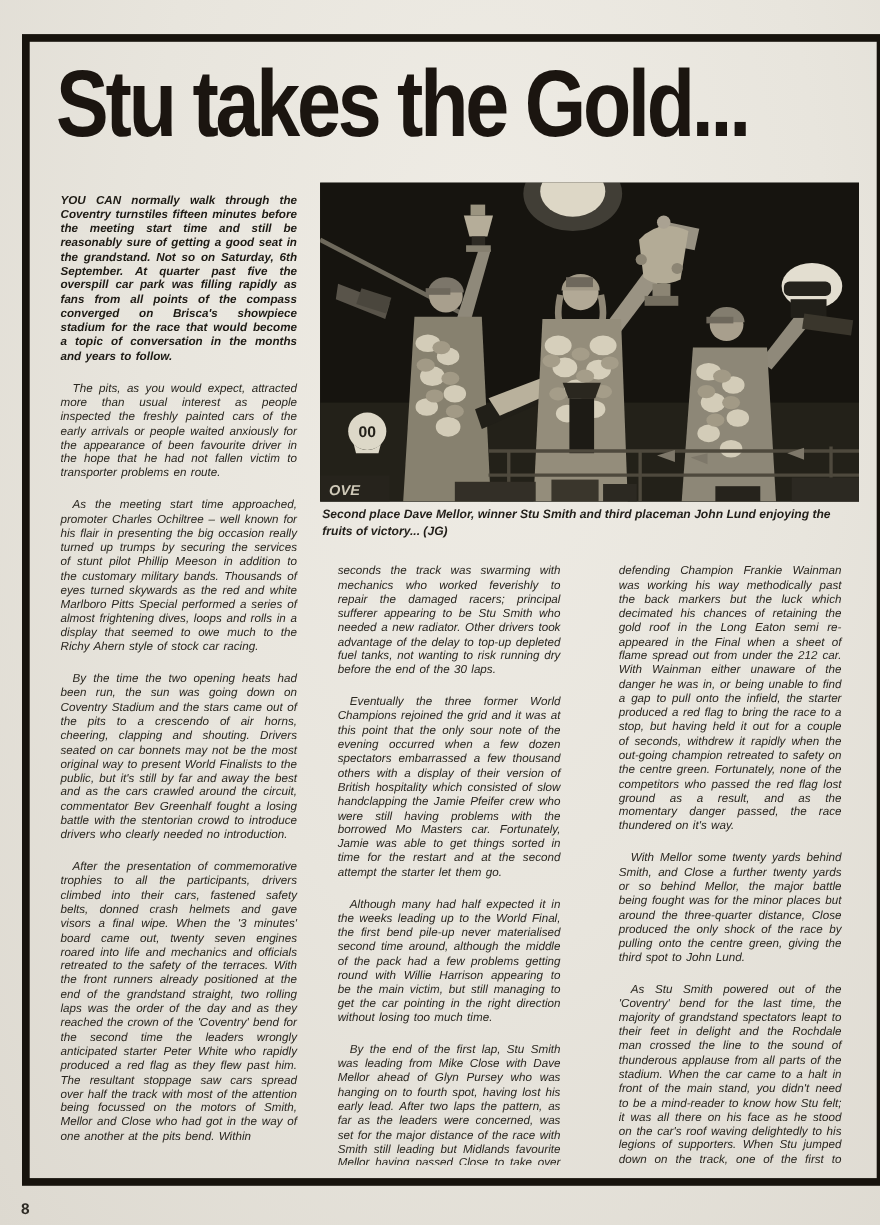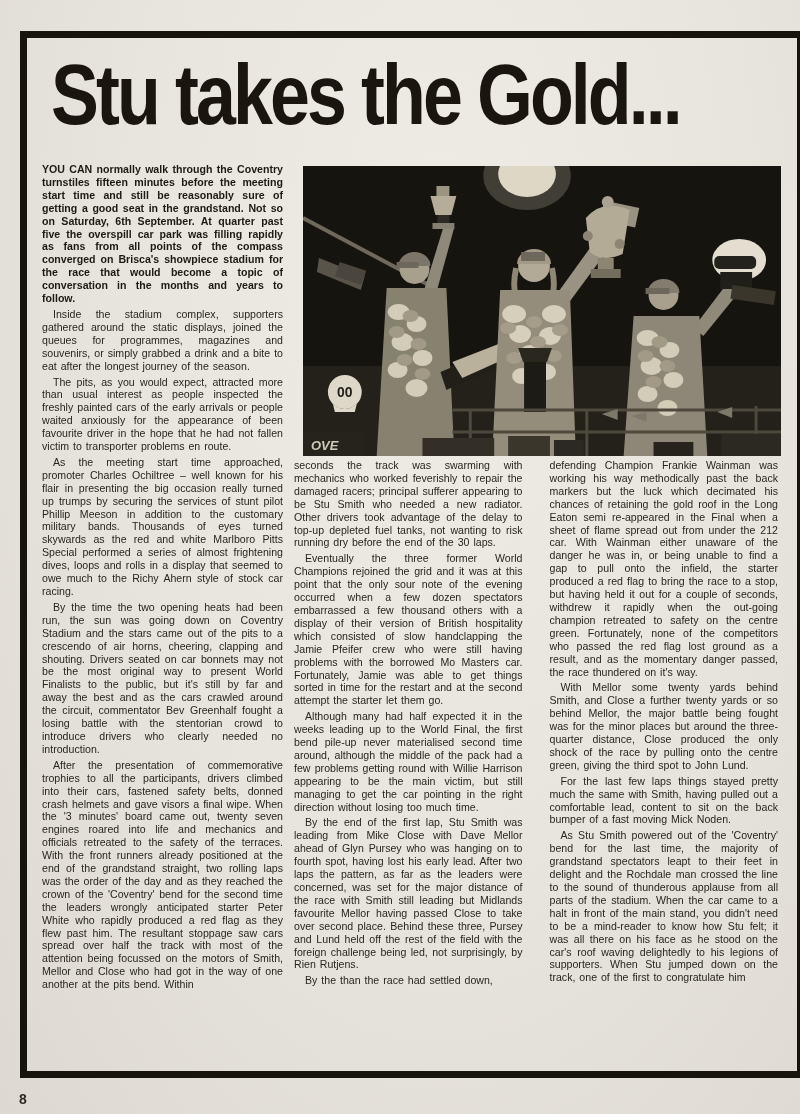--- a/index.html
+++ b/index.html
@@ -20,52 +20,51 @@
     font-size:74px;font-weight:bold;line-height:1;
     letter-spacing:-3px;color:#1b1510;white-space:nowrap;
     transform:scale(.97,1.16);transform-origin:left top;
   }
   .content{
     position:absolute;left:12px;top:122px;right:16px;bottom:12px;
     display:flex;gap:5px;overflow:hidden;
   }
   .col-left{flex:0 0 247px;width:247px;}
   .right-wrap{flex:1;display:flex;flex-direction:column;min-width:0;}
-  .photo-fig{margin:6px 0 0 12px;}
+  .photo-fig{margin:6px 0 0 0;}
   .photo-svg{width:100%;height:290px;display:block;background:#16140f;}
   .caption{
     font-style:italic;font-weight:bold;font-size:11px;line-height:1.32;
     color:#211e19;margin:5px 2px 7px 2px;
   }
   .two-cols{display:flex;gap:21px;flex:1;overflow:hidden;}
   .two-cols .col{flex:1;min-width:0;}
   .para{
-    margin:3px;font-size:10.6px;line-height:12.9px;text-align:justify;
-    color:#29261f;text-indent:11px;word-spacing:1px;
+    margin:16px;font-size:10.6px;line-height:12.9px;text-align:justify;
+    color:#29261f;text-indent:11px;word-spacing:1px;font-style:italic;
   }
   .para.noindent{text-indent:0;}
   .para.bold{font-weight:bold;color:#1d1a14;}
   .page-number{
     position:absolute;left:19px;bottom:7px;
     font-size:14px;font-weight:bold;color:#2e2b25;
   }
 </style>
 </head>
 <body>
 
 <div class="paper">
   <div class="frame">
 
     <h1 class="headline">Stu takes the Gold...</h1>
 
     <div class="content">
 
       <div class="col col-left">
           <p class="para bold noindent">YOU CAN normally walk through the Coventry turnstiles fifteen minutes before the meeting start time and still be reasonably sure of getting a good seat in the grandstand. Not so on Saturday, 6th September. At quarter past five the overspill car park was filling rapidly as fans from all points of the compass converged on Brisca's showpiece stadium for the race that would become a topic of conversation in the months and years to follow.</p>
-          <p class="para">Inside the stadium complex, supporters gathered around the static displays, joined the queues for programmes, magazines and souvenirs, or simply grabbed a drink and a bite to eat after the longest journey of the season.</p>
           <p class="para">The pits, as you would expect, attracted more than usual interest as people inspected the freshly painted cars of the early arrivals or people waited anxiously for the appearance of been favourite driver in the hope that he had not fallen victim to transporter problems en route.</p>
           <p class="para">As the meeting start time approached, promoter Charles Ochiltree – well known for his flair in presenting the big occasion really turned up trumps by securing the services of stunt pilot Phillip Meeson in addition to the customary military bands. Thousands of eyes turned skywards as the red and white Marlboro Pitts Special performed a series of almost frightening dives, loops and rolls in a display that seemed to owe much to the Richy Ahern style of stock car racing.</p>
           <p class="para">By the time the two opening heats had been run, the sun was going down on Coventry Stadium and the stars came out of the pits to a crescendo of air horns, cheering, clapping and shouting. Drivers seated on car bonnets may not be the most original way to present World Finalists to the public, but it's still by far and away the best and as the cars crawled around the circuit, commentator Bev Greenhalf fought a losing battle with the stentorian crowd to introduce drivers who clearly needed no introduction.</p>
           <p class="para">After the presentation of commemorative trophies to all the participants, drivers climbed into their cars, fastened safety belts, donned crash helmets and gave visors a final wipe. When the '3 minutes' board came out, twenty seven engines roared into life and mechanics and officials retreated to the safety of the terraces. With the front runners already positioned at the end of the grandstand straight, two rolling laps was the order of the day and as they reached the crown of the 'Coventry' bend for the second time the leaders wrongly anticipated starter Peter White who rapidly produced a red flag as they flew past him. The resultant stoppage saw cars spread over half the track with most of the attention being focussed on the motors of Smith, Mellor and Close who had got in the way of one another at the pits bend. Within</p>
         </div>
 
       <div class="right-wrap">
 
         <figure class="photo-fig">
           <svg class="photo-svg" viewBox="0 0 480 290" preserveAspectRatio="none" aria-hidden="true">
@@ -193,34 +192,34 @@
             <g>
               <rect x="0" y="266" width="62" height="24" fill="#26231c"></rect>
               <text x="8" y="284" font-size="13" font-weight="bold" font-style="italic" font-family="Liberation Sans, sans-serif" fill="#cfc9b8">OVE</text>
               <rect x="120" y="272" width="72" height="18" fill="#332f27"></rect>
               <rect x="206" y="270" width="42" height="20" fill="#3a362c"></rect>
               <rect x="252" y="274" width="30" height="16" fill="#2c2922"></rect>
               <rect x="420" y="268" width="60" height="22" fill="#2c2922"></rect>
               <rect x="352" y="276" width="40" height="14" fill="#26231c"></rect>
             </g>
           </svg>
+          <figcaption class="caption">Second place Dave Mellor, winner Stu Smith and third placeman John Lund enjoying the fruits of victory... (JG)</figcaption>
         </figure>
 
         <div class="two-cols">
           <div class="col">
               <p class="para noindent">seconds the track was swarming with mechanics who worked feverishly to repair the damaged racers; principal sufferer appearing to be Stu Smith who needed a new radiator. Other drivers took advantage of the delay to top-up depleted fuel tanks, not wanting to risk running dry before the end of the 30 laps.</p>
               <p class="para">Eventually the three former World Champions rejoined the grid and it was at this point that the only sour note of the evening occurred when a few dozen spectators embarrassed a few thousand others with a display of their version of British hospitality which consisted of slow handclapping the Jamie Pfeifer crew who were still having problems with the borrowed Mo Masters car. Fortunately, Jamie was able to get things sorted in time for the restart and at the second attempt the starter let them go.</p>
               <p class="para">Although many had half expected it in the weeks leading up to the World Final, the first bend pile-up never materialised second time around, although the middle of the pack had a few problems getting round with Willie Harrison appearing to be the main victim, but still managing to get the car pointing in the right direction without losing too much time.</p>
               <p class="para">By the end of the first lap, Stu Smith was leading from Mike Close with Dave Mellor ahead of Glyn Pursey who was hanging on to fourth spot, having lost his early lead. After two laps the pattern, as far as the leaders were concerned, was set for the major distance of the race with Smith still leading but Midlands favourite Mellor having passed Close to take over second place. Behind these three, Pursey and Lund held off the rest of the field with the foreign challenge being led, not surprisingly, by Rien Rutjens.</p>
               <p class="para">By the than the race had settled down,</p>
             </div>
           <div class="col">
               <p class="para noindent">defending Champion Frankie Wainman was working his way methodically past the back markers but the luck which decimated his chances of retaining the gold roof in the Long Eaton semi re-appeared in the Final when a sheet of flame spread out from under the 212 car. With Wainman either unaware of the danger he was in, or being unable to find a gap to pull onto the infield, the starter produced a red flag to bring the race to a stop, but having held it out for a couple of seconds, withdrew it rapidly when the out-going champion retreated to safety on the centre green. Fortunately, none of the competitors who passed the red flag lost ground as a result, and as the momentary danger passed, the race thundered on it's way.</p>
               <p class="para">With Mellor some twenty yards behind Smith, and Close a further twenty yards or so behind Mellor, the major battle being fought was for the minor places but around the three-quarter distance, Close produced the only shock of the race by pulling onto the centre green, giving the third spot to John Lund.</p>
-              <p class="para">For the last few laps things stayed pretty much the same with Smith, having pulled out a comfortable lead, content to sit on the back bumper of a fast moving Mick Noden.</p>
               <p class="para">As Stu Smith powered out of the 'Coventry' bend for the last time, the majority of grandstand spectators leapt to their feet in delight and the Rochdale man crossed the line to the sound of thunderous applause from all parts of the stadium. When the car came to a halt in front of the main stand, you didn't need to be a mind-reader to know how Stu felt; it was all there on his face as he stood on the car's roof waving delightedly to his legions of supporters. When Stu jumped down on the track, one of the first to congratulate him</p>
             </div>
         </div>
 
       </div>
     </div>
   </div>
 
   <div class="page-number">8</div>
 </div>

